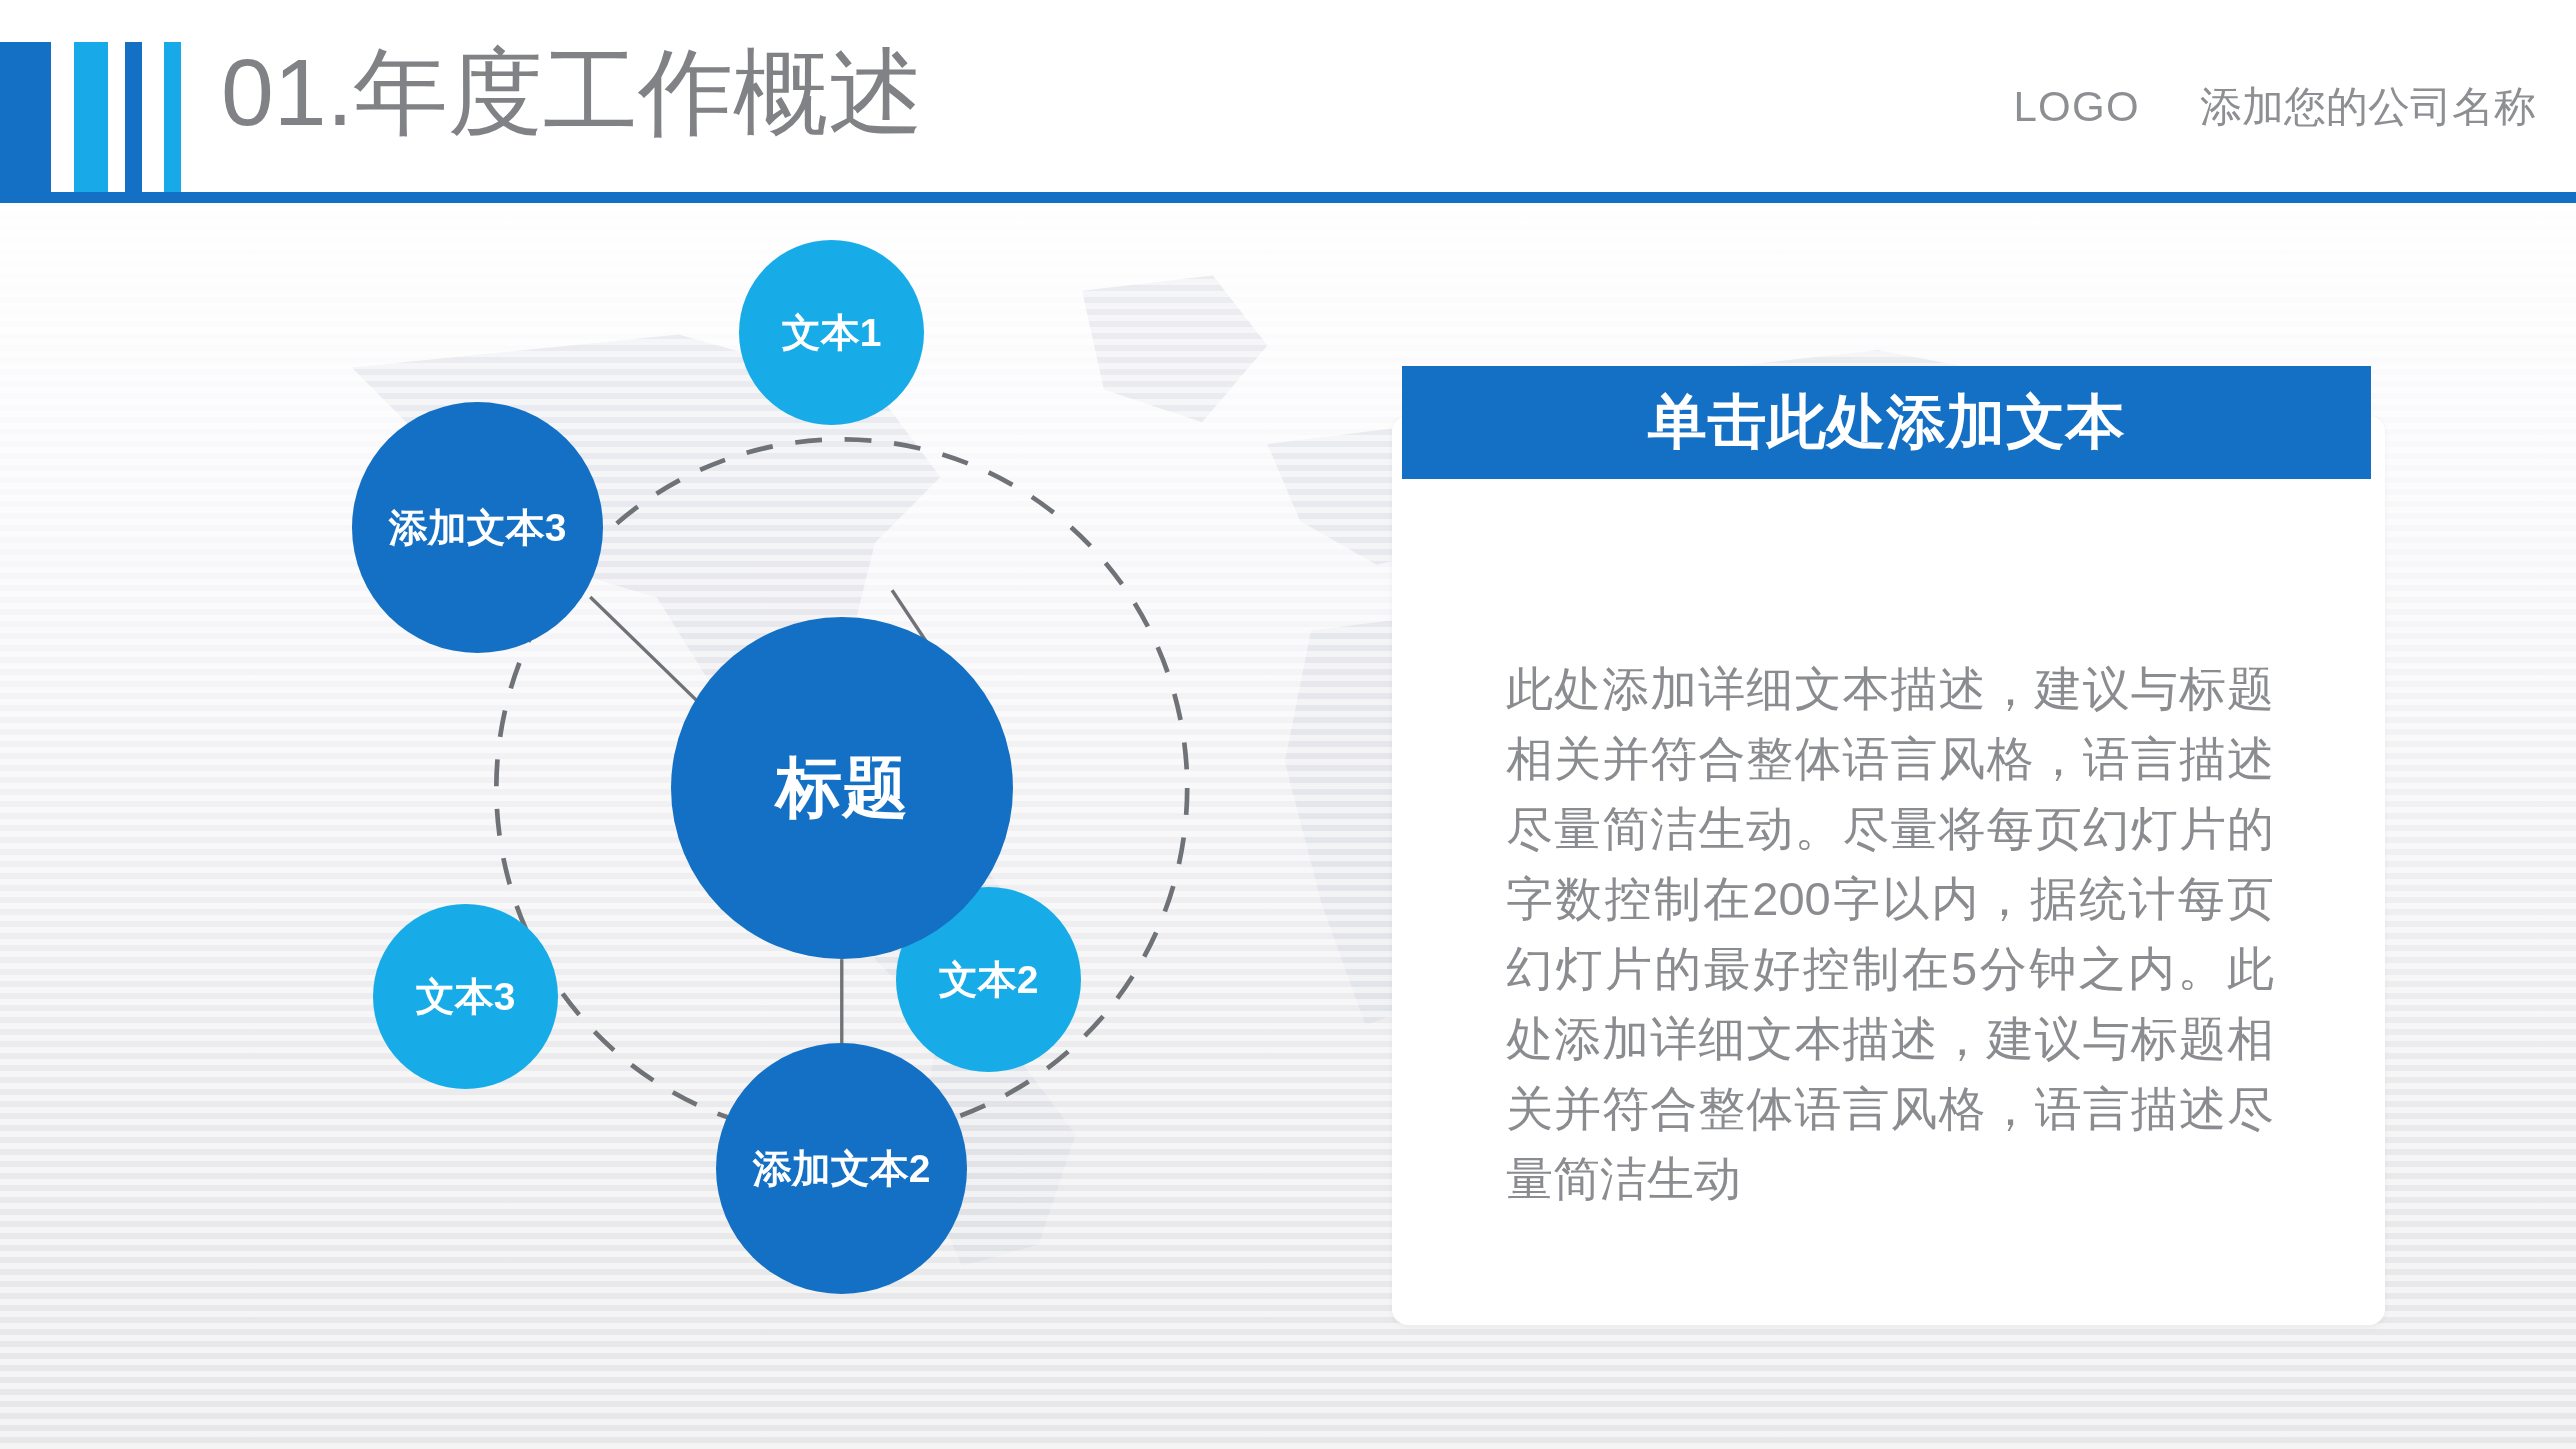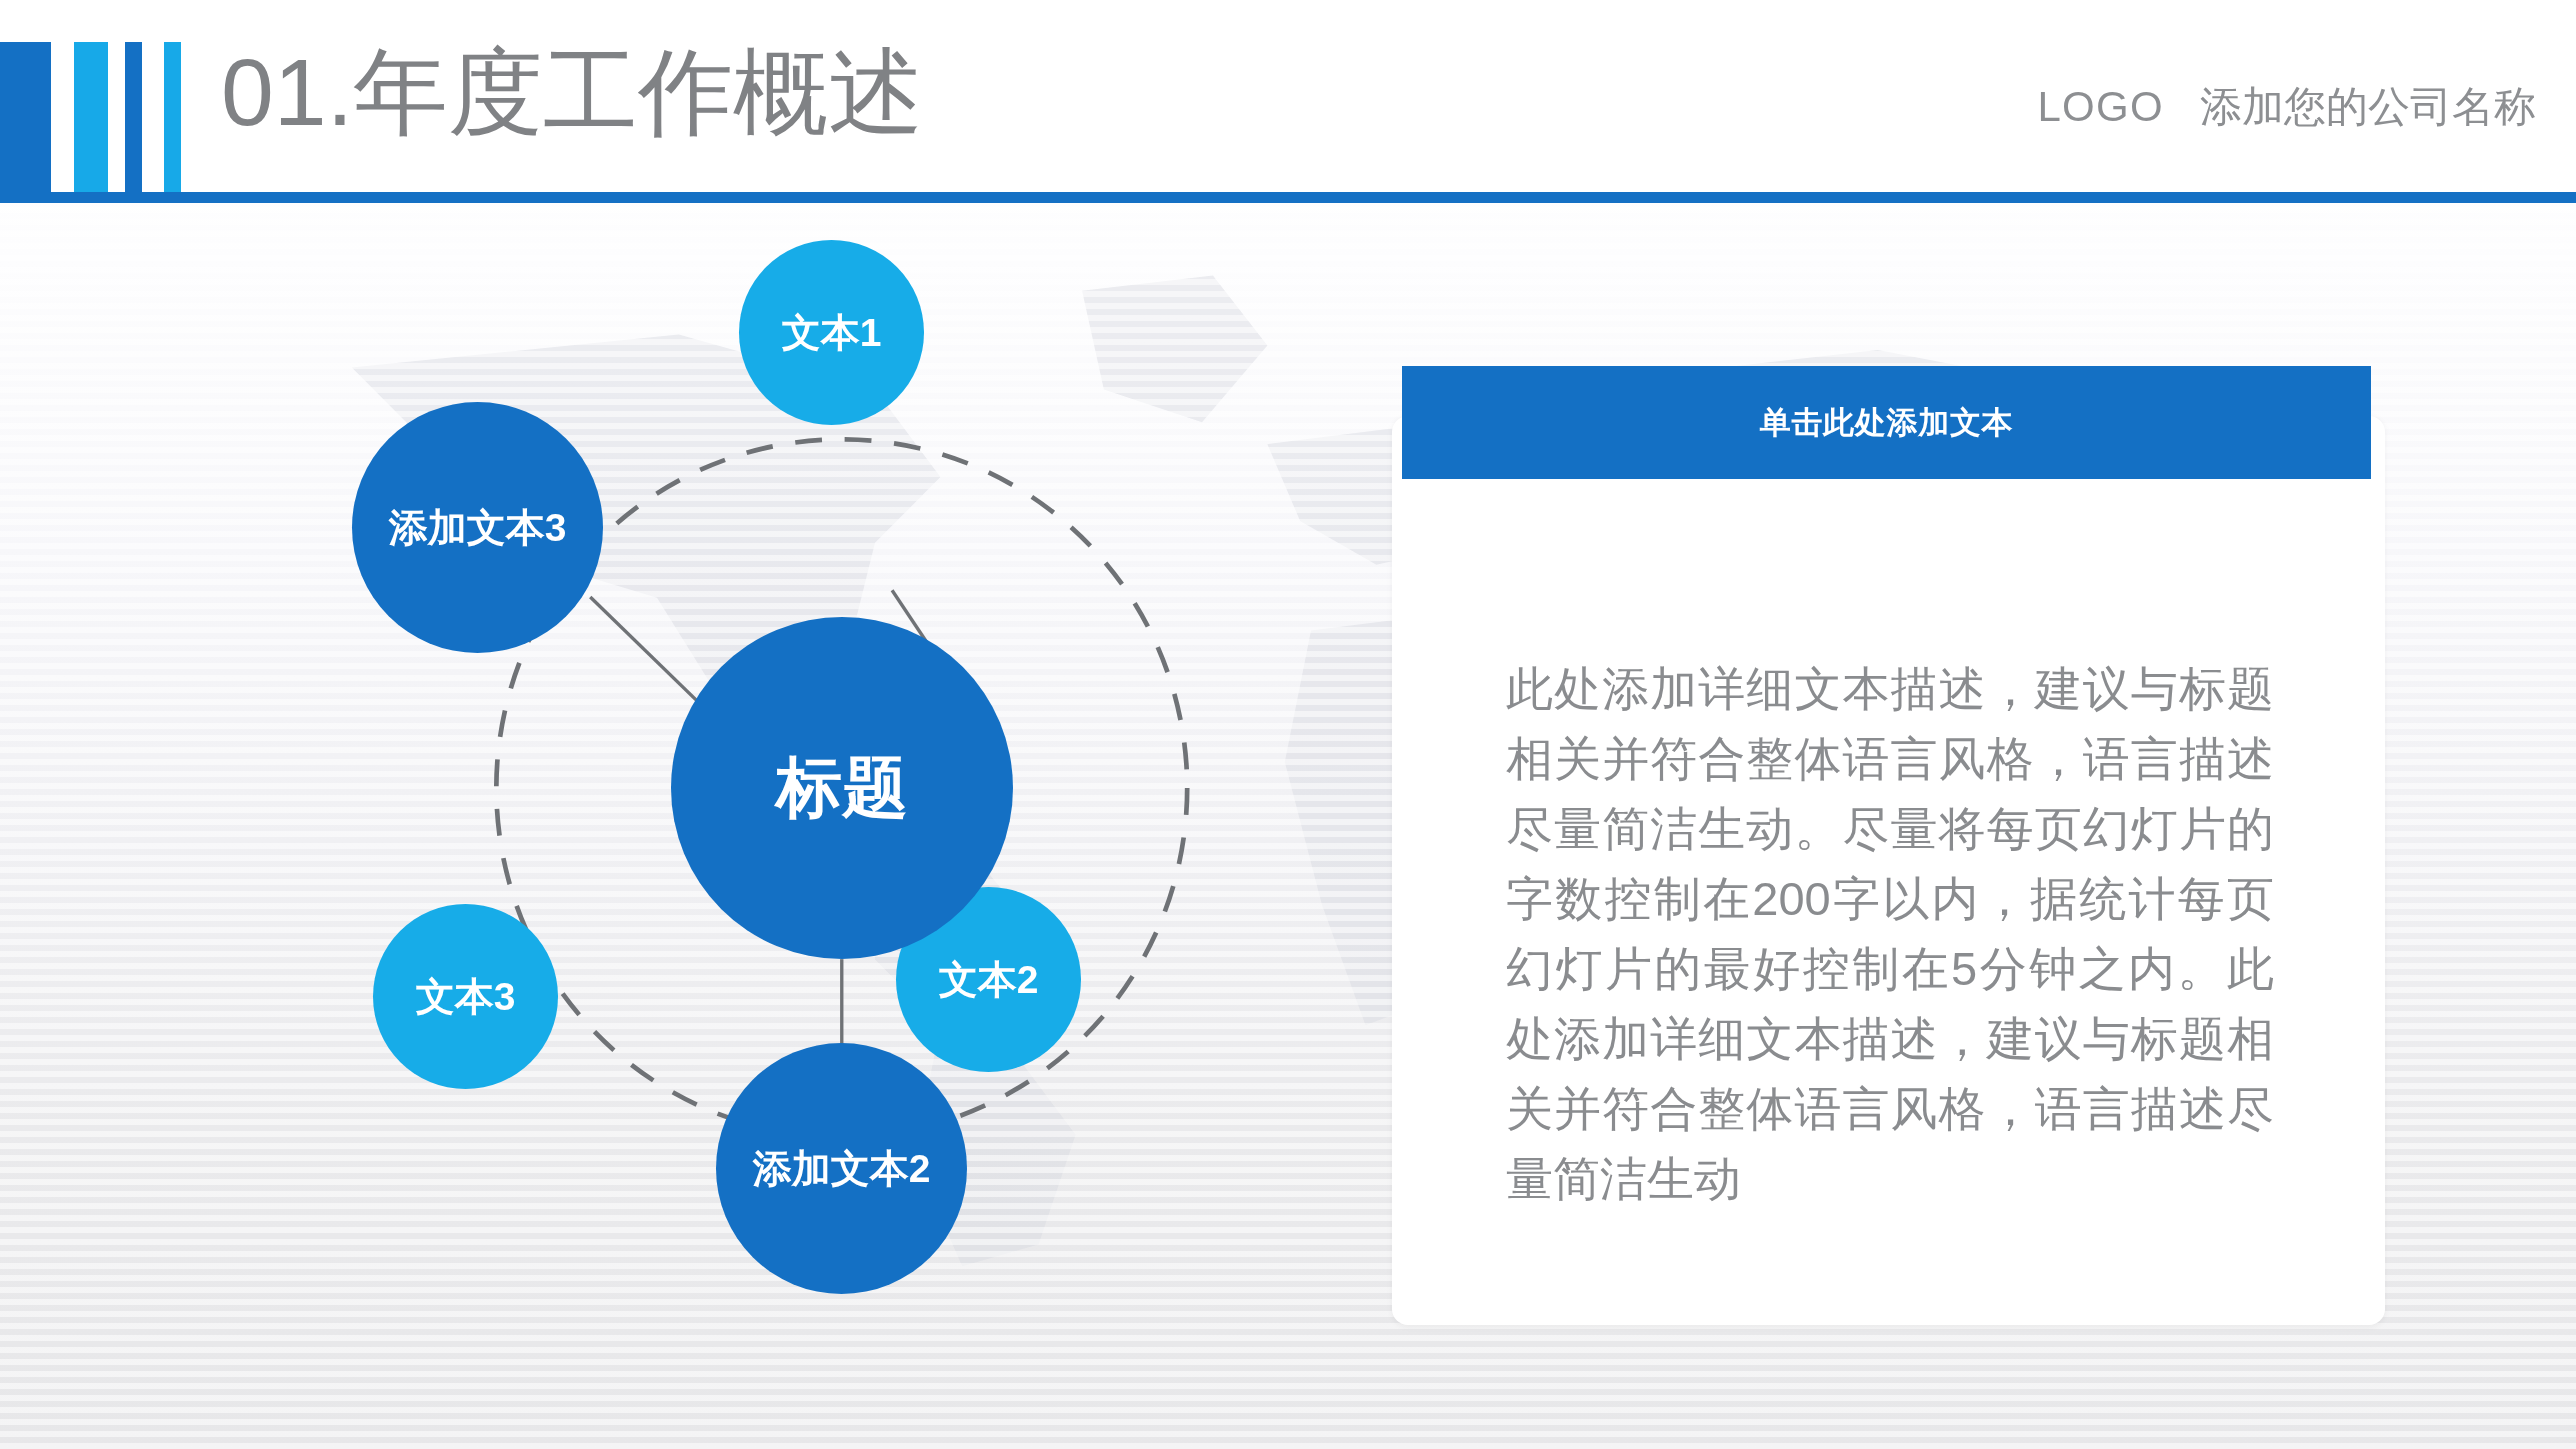--- a/index.html
+++ b/index.html
@@ -42,21 +42,21 @@
   .bar.b1{left:74px;width:34px;background:#17A9E8;}
   .bar.b2{left:125px;width:17.4px;background:#1470C4;}
   .bar.b3{left:164px;width:17.4px;background:#17A9E8;}
 
   .slide-title{
     position:absolute;left:221px;top:35px;
     font-size:95px;line-height:114px;color:#808285;font-weight:400;
     letter-spacing:0px;white-space:nowrap;
   }
   .hdr-right{
-    position:absolute;right:40px;top:79px;display:flex;align-items:baseline;gap:36px;text-align:center;
+    position:absolute;right:40px;top:79px;display:flex;align-items:baseline;gap:60px;text-align:center;
   }
   .hdr-logo{font-size:42px;color:#8d8f92;letter-spacing:1.3px;}
   .hdr-company{font-size:42px;color:#8d8f92;}
 
   
   .diagram{position:absolute;left:0;top:201px;width:1375px;height:1248px;}
   .diagram svg{position:absolute;left:0;top:0;width:1375px;height:1248px;}
 
   .node{
     position:absolute;border-radius:50%;
@@ -81,21 +81,21 @@
   .panel{
     position:absolute;left:1392px;top:416px;width:993px;height:909px;
     background:#ffffff;border-radius:16px;
     box-shadow:0 1.3px 6.7px rgba(0,0,0,.05);
   }
   .panel-banner{
     position:absolute;left:1402px;top:366px;width:969px;height:113px;
     background:#1470C4;display:flex;align-items:center;justify-content:center;
   }
   .panel-banner .btxt{
-    color:#ffffff;font-size:31px;font-weight:700;letter-spacing:0.7px;
+    color:#ffffff;font-size:59px;font-weight:700;letter-spacing:0.7px;
   }
   .panel-body{
     position:absolute;left:1506px;top:647px;width:768px;
     color:#8a8c8f;font-size:47px;line-height:70px;
     text-align:justify;
     margin-top:7px;
   }
 </style>
 </head>
 <body>

